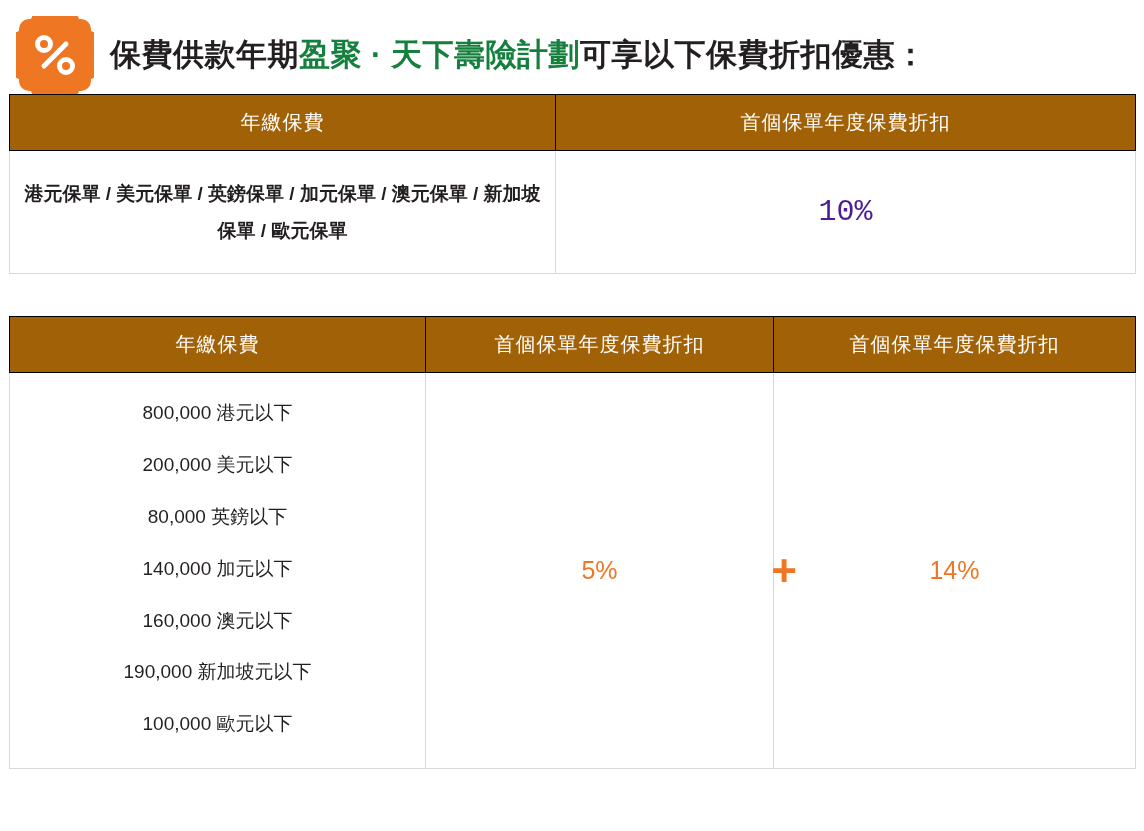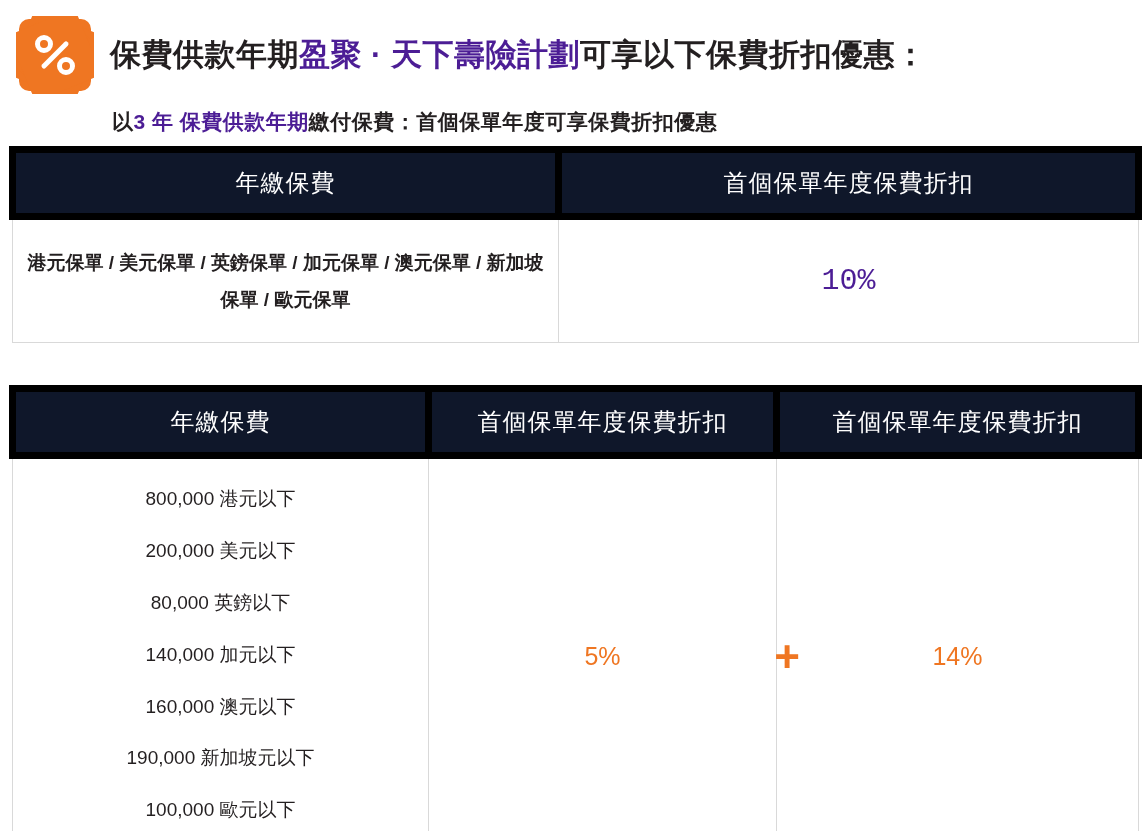--- a/index.html
+++ b/index.html
@@ -36,48 +36,48 @@
   .badge-icon svg { display: block; }
 
   .header-title {
     font-size: 31px;
     font-weight: bold;
     line-height: 1.2;
     margin-left: 16px;
     letter-spacing: 0.5px;
     white-space: nowrap;
   }
-  .hl-orange { color: #4c1d95; }
+  .hl-orange { color: #15803d; }
 
   
   .sub-title {
     font-size: 21px;
     font-weight: bold;
     letter-spacing: 0.5px;
   }
   .sub-title-1 {
     margin: 14px 0 10px 112px;
   }
   .sub-title-2 {
     margin: 0 0 10px 112px;
   }
 
   
   table {
     border-collapse: collapse;
     table-layout: fixed;
   }
   .tbl th {
-    background: #0f172a;
+    background: #a16207;
     color: #ffffff;
-    font-size: 24px;
+    font-size: 20px;
     font-weight: normal;
     letter-spacing: 1px;
     padding: 14px 6px;
-    border: 7px solid #000000;
+    border: 1px solid #000000;
   }
   .tbl td {
     border: 1px solid #d9d9d9;
     vertical-align: middle;
     text-align: center;
   }
 
   
   .table1 {
     width: 1126px;
@@ -155,23 +155,20 @@
           <circle cx="-11" cy="-11" r="6.5" fill="none" stroke="#ffffff" stroke-width="5"></circle>
           <circle cx="11" cy="11" r="6.5" fill="none" stroke="#ffffff" stroke-width="5"></circle>
         </g>
       </svg>
     </div>
     <div class="header-title">
       <span>保費供款年期</span><span class="hl-orange">盈聚 · 天下壽險計劃</span><span>可享以下保費折扣優惠：</span>
     </div>
   </div>
 
-  <div class="sub-title sub-title-1">
-    <span>以</span><span class="hl-orange">3 年 保費供款年期</span><span>繳付保費：首個保單年度可享保費折扣優惠</span>
-  </div>
 
   <table class="tbl table1">
     <colgroup>
       <col class="col-a">
       <col class="col-b">
     </colgroup>
     <thead>
       <tr>
         <th>年繳保費</th>
         <th>首個保單年度保費折扣</th>

